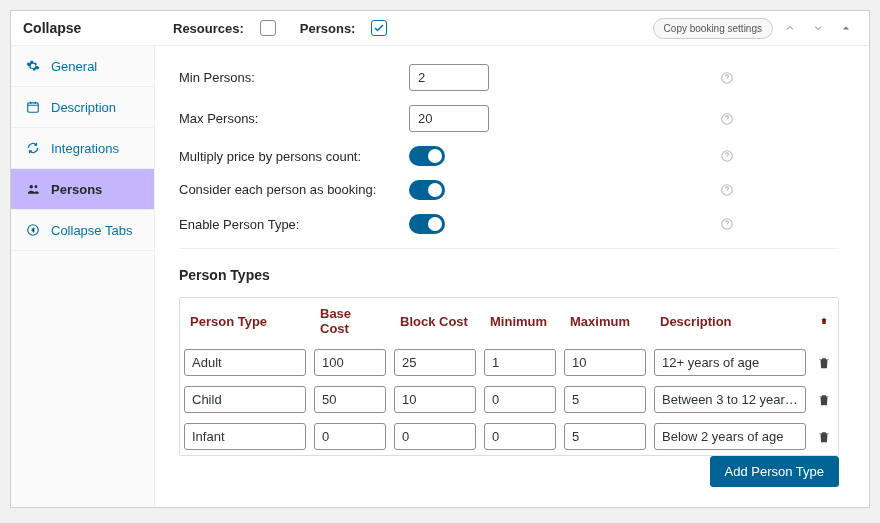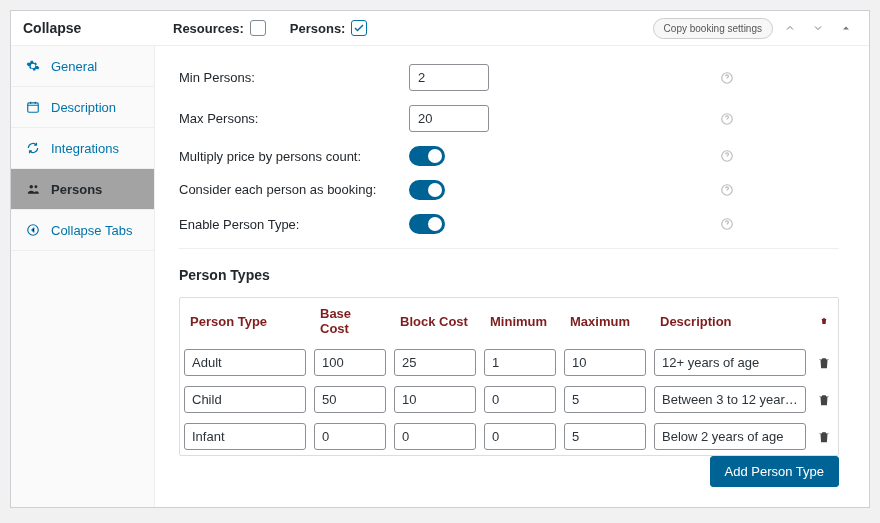--- a/index.html
+++ b/index.html
@@ -1,31 +1,31 @@
 <!DOCTYPE html>
 <html><head>
 <meta charset="utf-8">
 <style>
 * { box-sizing: border-box; margin: 0; padding: 0; }
 body { font-family: -apple-system, "Segoe UI", Helvetica, Arial, sans-serif; font-size: 13px; color: #444; background: #f1f1f1; padding: 10px; }
 .panel { width: 860px; background: #fff; border: 1px solid #ccd0d4; }
 .panel-header { display: flex; align-items: center; padding: 6px 12px; border-bottom: 1px solid #eee; background: #fff; }
 .panel-title { font-weight: bold; color: #23282d; font-size: 14px; flex: 0 0 150px; }
-.toggle-group { display: flex; align-items: center; gap: 6px; margin-right: 24px; font-weight: 600; color: #23282d; font-size: 13px; }
+.toggle-group { display: flex; align-items: center; gap: 16px; margin-right: 24px; font-weight: 600; color: #23282d; font-size: 13px; }
 .checkbox { width: 16px; height: 16px; border: 1px solid #7e8993; border-radius: 3px; display: inline-flex; align-items: center; justify-content: center; background: #fff; }
 .checkbox.checked { background: #fff; border-color: #0073aa; }
 .checkbox.checked svg { display: block; }
 .checkbox svg { display: none; }
 .header-actions { margin-left: auto; display: flex; gap: 6px; align-items: center; }
 .copy-btn { font-size: 10px; padding: 4px 10px; background: #f7f7f7; border: 1px solid #ccc; border-radius: 11px; color: #555; cursor: pointer; }
 .chev { width: 22px; height: 22px; display: flex; align-items: center; justify-content: center; color: #72777c; cursor: pointer; }
 .body { display: flex; }
 .sidebar { width: 170px; background: #fafafa; border-right: 1px solid #eee; }
 .tab { display: flex; align-items: center; gap: 10px; padding: 12px 14px; color: #0073aa; cursor: pointer; border-bottom: 1px solid #eee; font-size: 13px; }
-.tab.active { background: #a3a3a3; color: #23282d; font-weight: 600; }
+.tab.active { background: #c4b5fd; color: #23282d; font-weight: 600; }
 .tab-icon { width: 16px; height: 16px; display: flex; align-items: center; justify-content: center; }
 .content { flex: 1; padding: 18px 30px 20px 24px; }
 .form-row { display: flex; align-items: center; margin-bottom: 14px; }
 .form-label { width: 230px; color: #23282d; font-size: 13px; }
 .form-field { width: 310px; display: flex; }
 .text-input { width: 80px; padding: 5px 8px; border: 1px solid #8c8f94; border-radius: 3px; font-size: 13px; color: #2c3338; }
 .toggle { width: 36px; height: 20px; border-radius: 10px; background: #006395; position: relative; cursor: pointer; }
 .toggle::after { content: ""; position: absolute; width: 14px; height: 14px; background: #fff; border-radius: 50%; top: 3px; right: 3px; }
 .help-icon { width: 16px; height: 16px; color: #bbb; display: flex; align-items: center; justify-content: center; }
 hr.divider { border: none; border-top: 1px solid #eee; margin: 14px 0 18px; }

